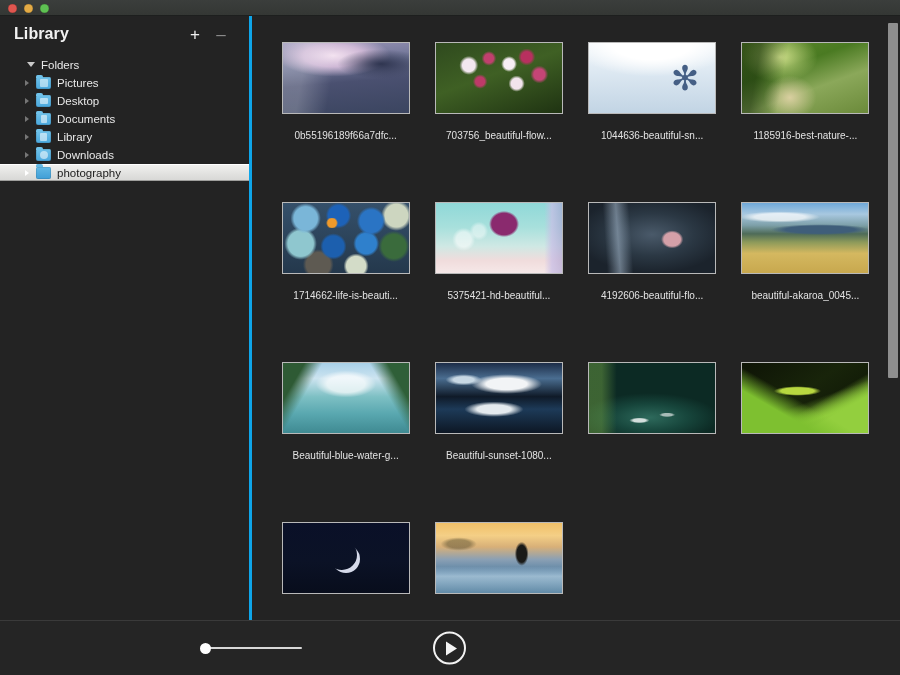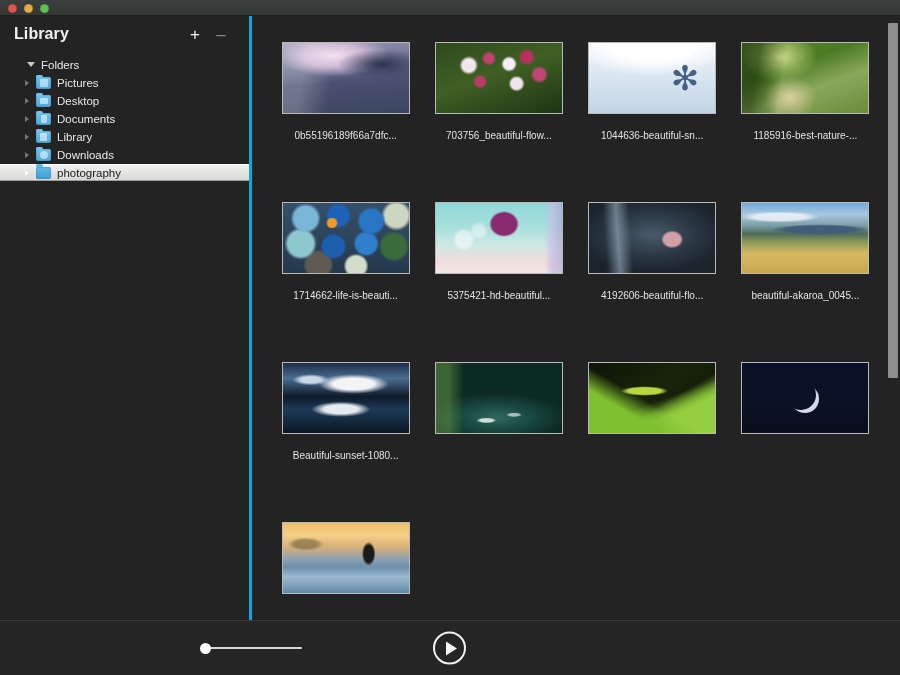--- a/index.html
+++ b/index.html
@@ -598,20 +598,28 @@
 
       <div class="cell">
         <div class="thumb-box">
           <div class="thumb">
               <div class="inner art-akaroa"></div>
             </div>
         </div>
         <div class="caption">beautiful-akaroa_0045...</div>
       </div>
 
+      <div class="cell">
+        <div class="thumb-box">
+          <div class="thumb">
+              <div class="inner art-bluewater"></div>
+            </div>
+        </div>
+        <div class="caption">Beautiful-blue-water-g...</div>
+      </div>
 
 
       <div class="cell">
         <div class="thumb-box">
           <div class="thumb">
               <div class="inner art-sunset"></div>
             </div>
         </div>
         <div class="caption">Beautiful-sunset-1080...</div>
       </div>

